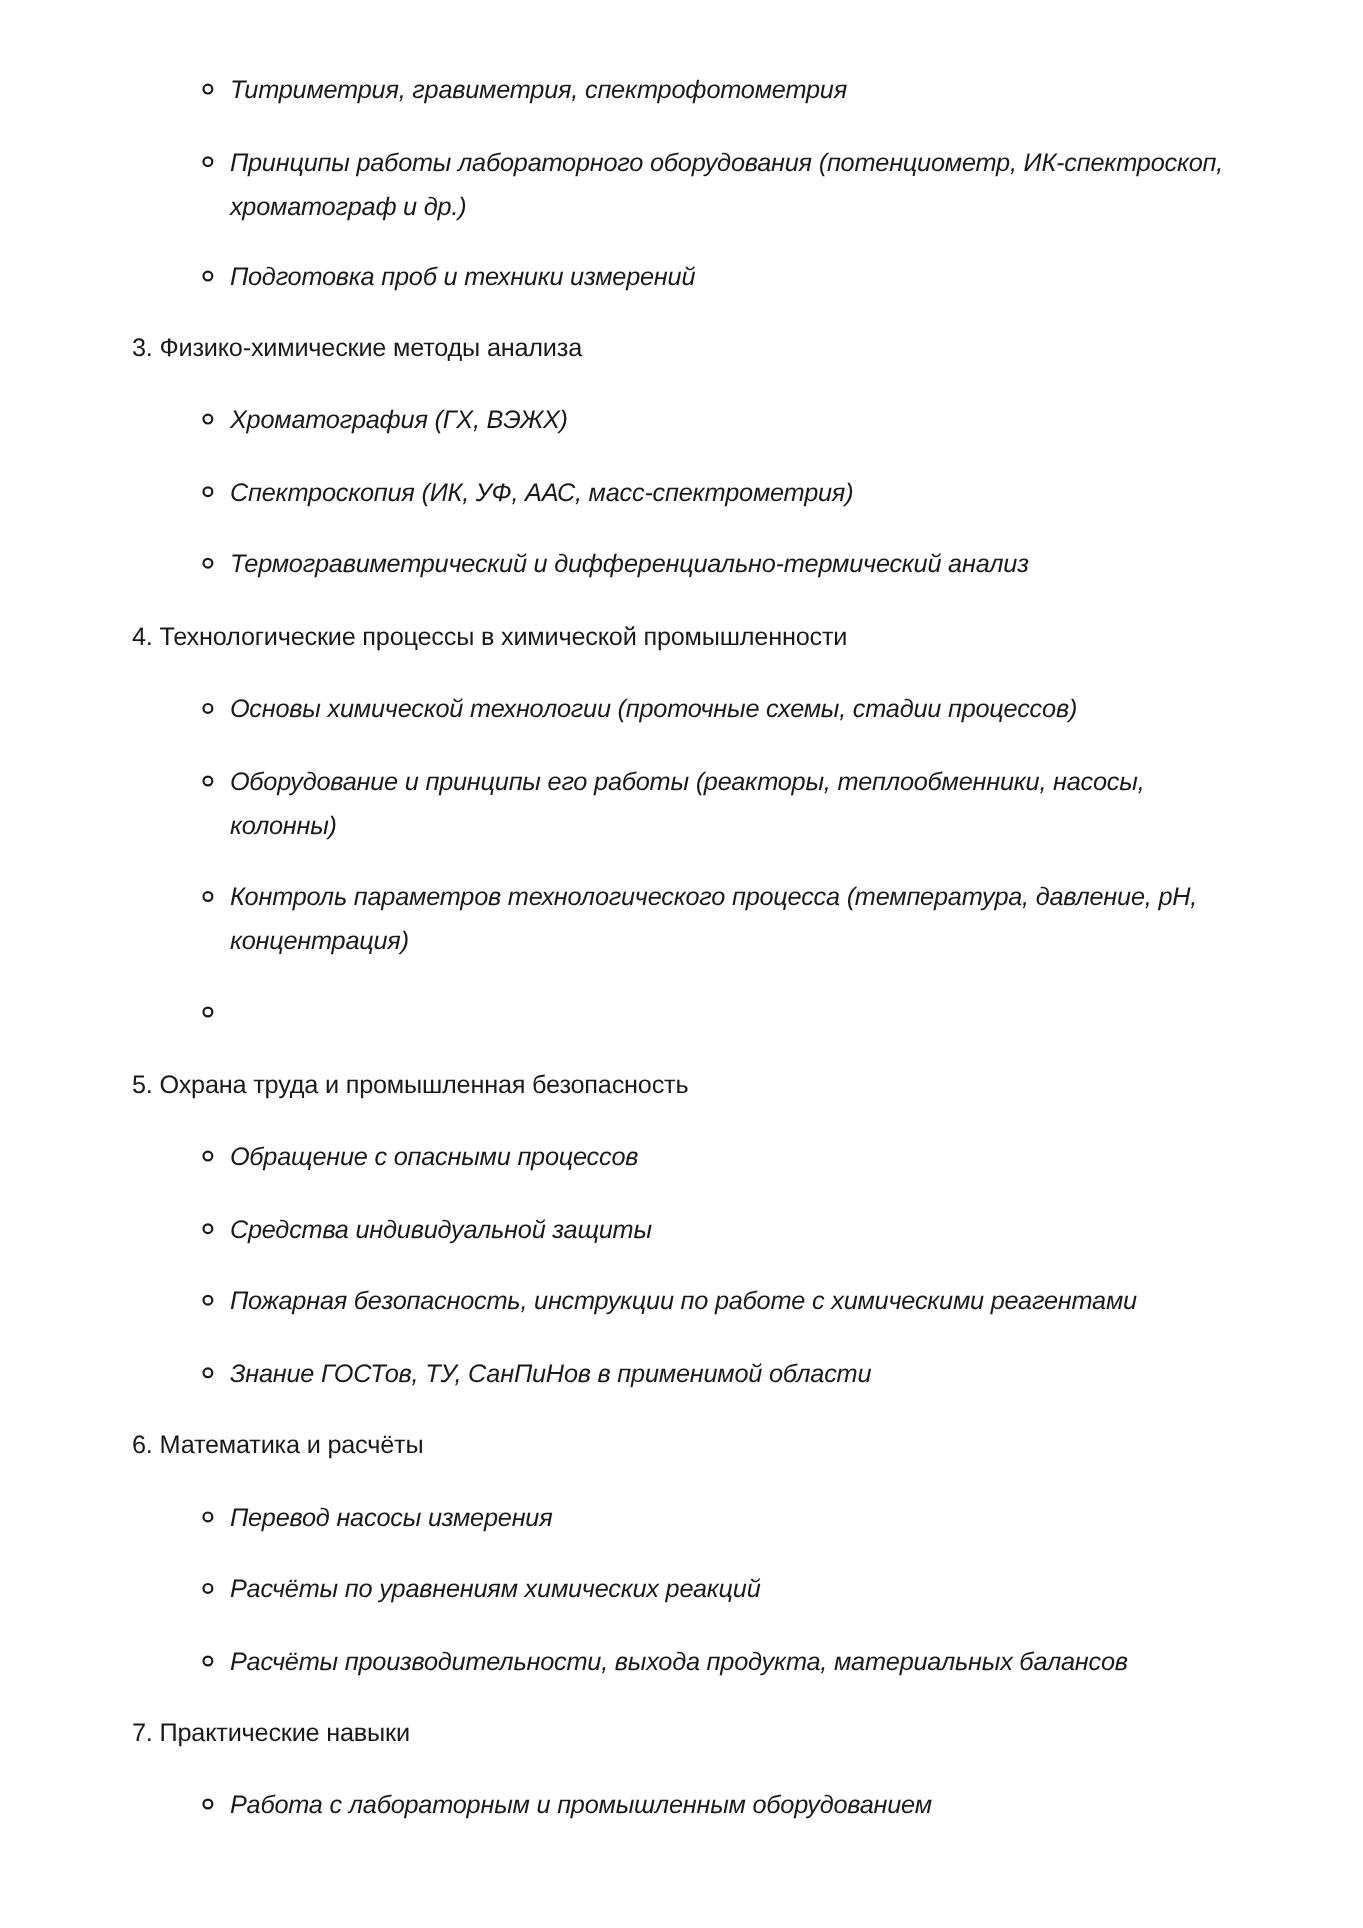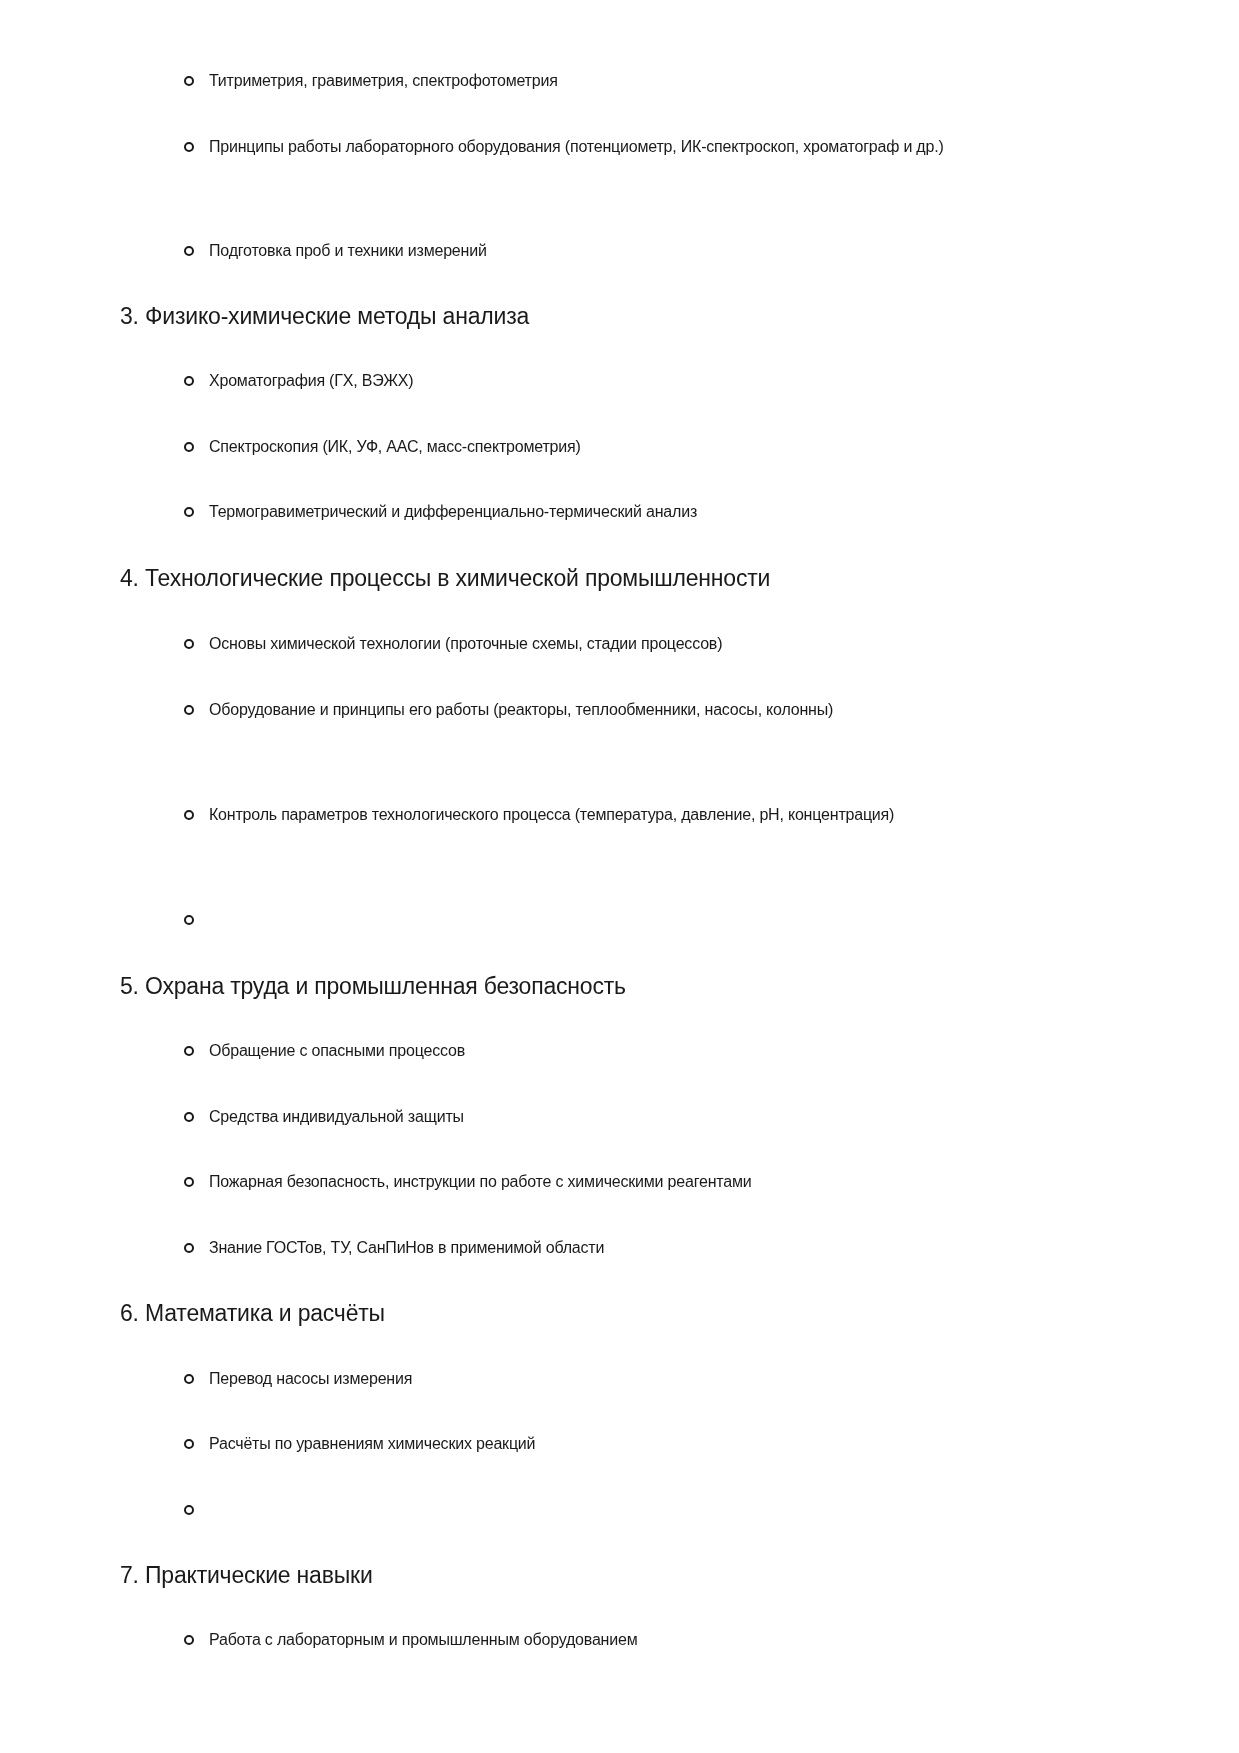--- a/index.html
+++ b/index.html
@@ -18,23 +18,24 @@
   .doc {
     position: absolute;
     left: 0;
     top: 0;
     width: 1239px;
   }
   .sub-item {
     position: absolute;
     left: 209px;
     width: 930px;
-    font-size: 16px;
+    font-size: 23px;
     line-height: 40px;
     letter-spacing: -0.2px;
+    font-style: italic;
   }
   .sub-item .bullet {
     position: absolute;
     left: -25px;
     top: 15px;
     width: 8px;
     height: 8px;
     border: 2px solid #1a1a1a;
     border-radius: 50%;
     box-sizing: border-box;
@@ -135,20 +136,21 @@
   <div class="sub-item" style="top:1359px">
     <span class="bullet"></span>
     <span>Перевод насосы измерения</span>
   </div>
   <div class="sub-item" style="top:1424px">
     <span class="bullet"></span>
     <span>Расчёты по уравнениям химических реакций</span>
   </div>
   <div class="sub-item" style="top:1490px">
     <span class="bullet"></span>
+    <span>Расчёты производительности, выхода продукта, материальных балансов</span>
   </div>
 
   <div class="num-item" style="top:1555px">
     <span class="num">7.</span>
     <span class="title">Практические навыки</span>
   </div>
   <div class="sub-item" style="top:1620px">
     <span class="bullet"></span>
     <span>Работа с лабораторным и промышленным оборудованием</span>
   </div>

